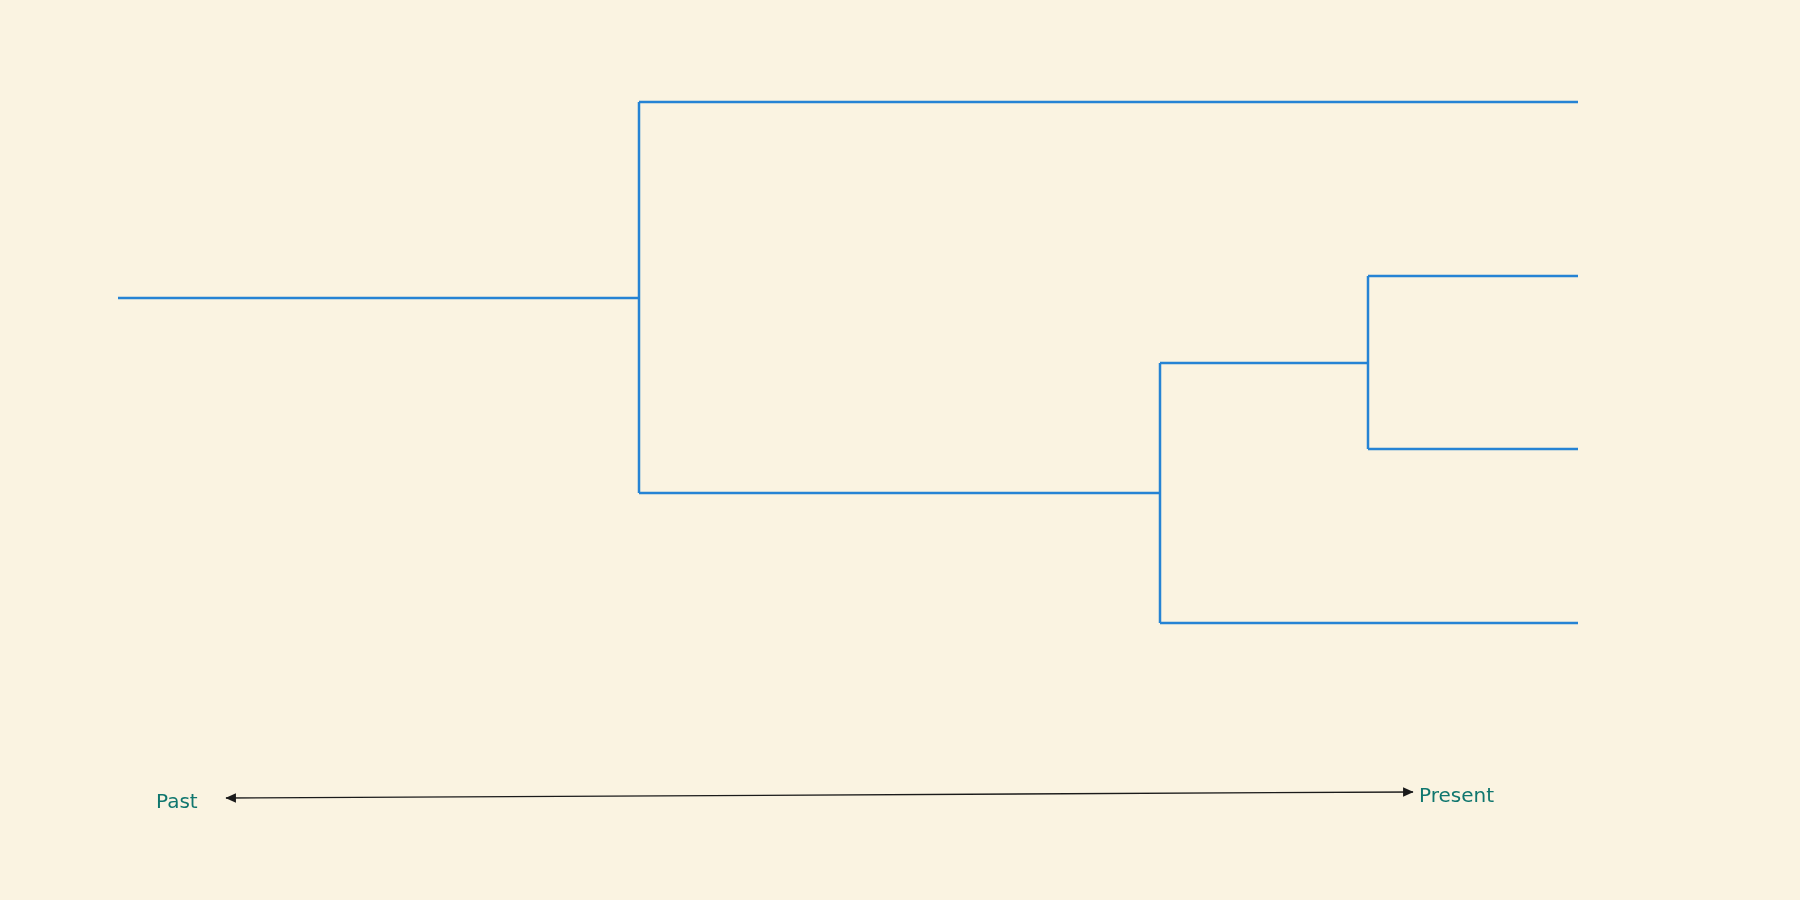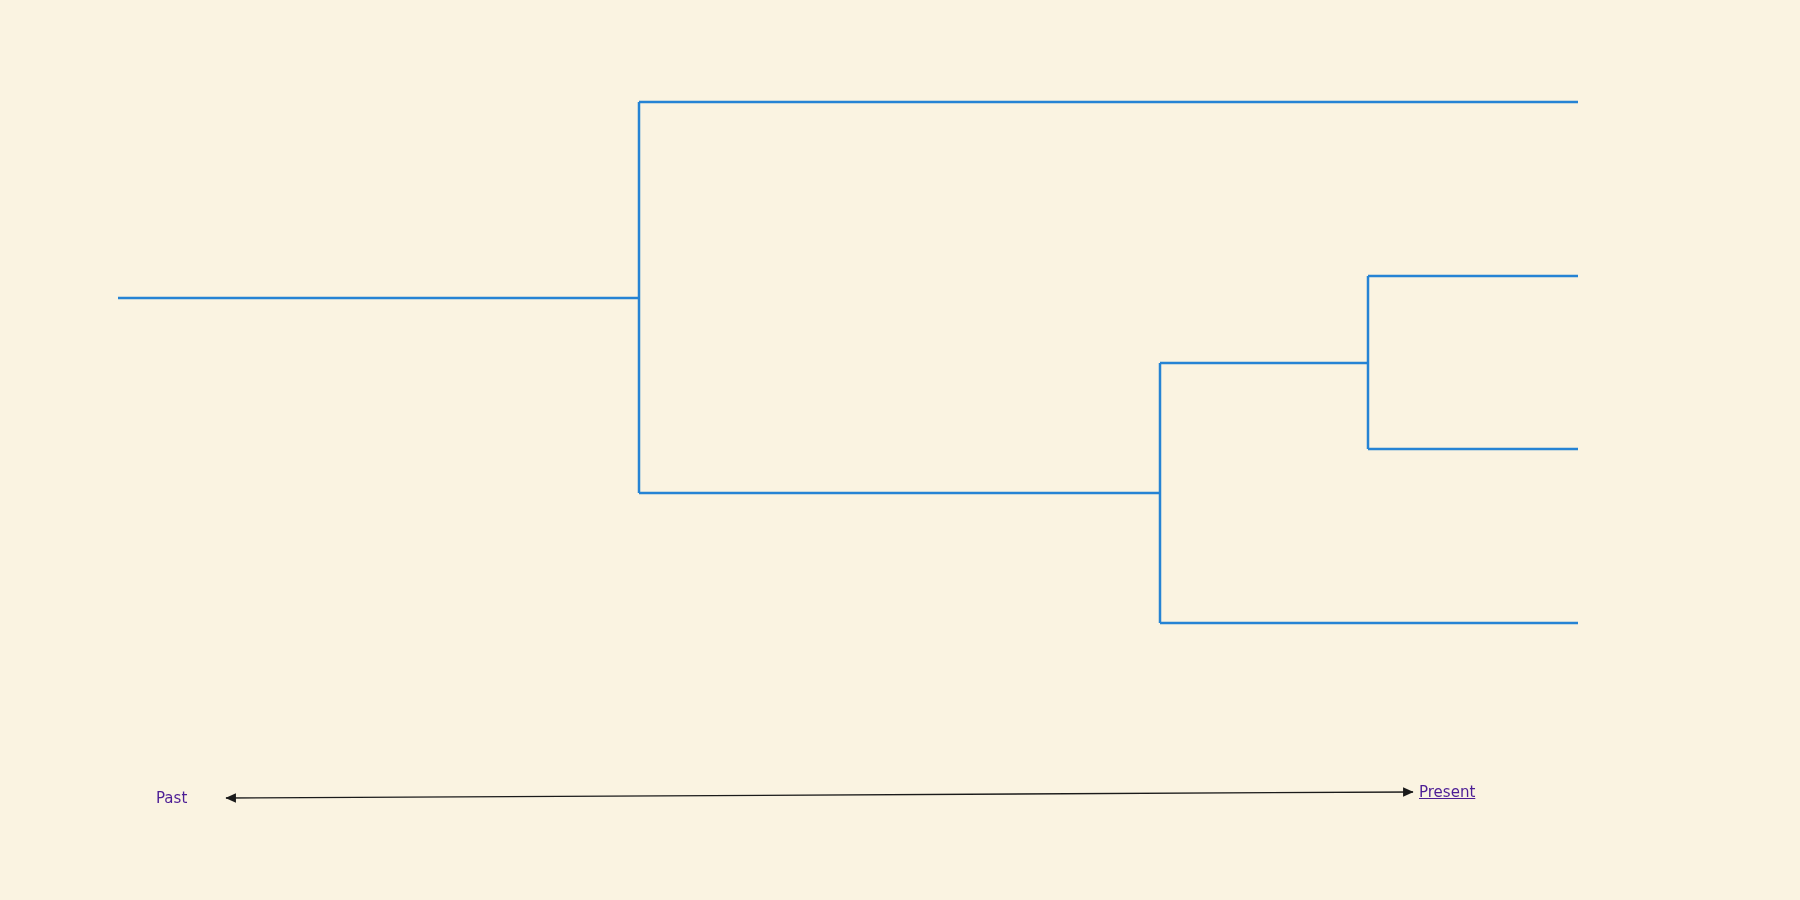--- a/index.html
+++ b/index.html
@@ -19,33 +19,32 @@
   }
   svg.tree-canvas {
     position: absolute;
     left: 0;
     top: 0;
     width: 1800px;
     height: 900px;
   }
   .axis-label {
     position: absolute;
-    font-size: 15px;
-    color: #4c1d95;
+    font-size: 20px;
+    color: #0f766e;
     white-space: nowrap;
     user-select: none;
   }
   .axis-label.past {
     left: 156px;
     top: 789px;
   }
   .axis-label.present {
     left: 1419px;
     top: 783px;
-    text-decoration: underline;
   }
 </style>
 </head>
 <body style="background: rgb(250, 243, 225);">
 
 <div class="stage">
   <svg class="tree-canvas" id="tree-svg" viewBox="0 0 1800 900" xmlns="http://www.w3.org/2000/svg">
     <defs>
       <marker id="arrowhead" viewBox="0 0 10 10" refX="8.5" refY="5" markerWidth="9" markerHeight="9" orient="auto-start-reverse">
         <path d="M0,1 L9,5 L0,9 z" fill="#1a1a1a"></path>

